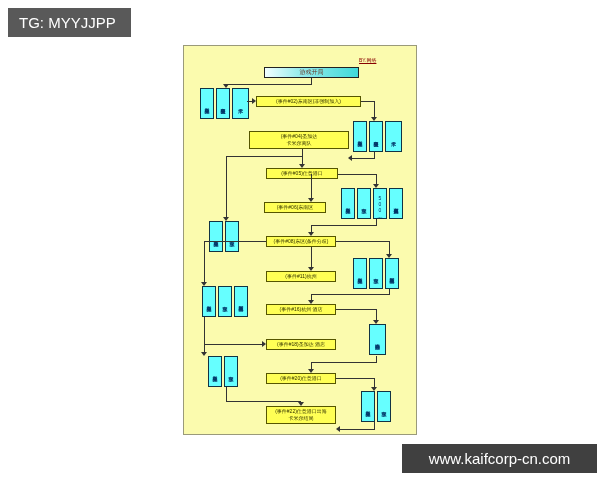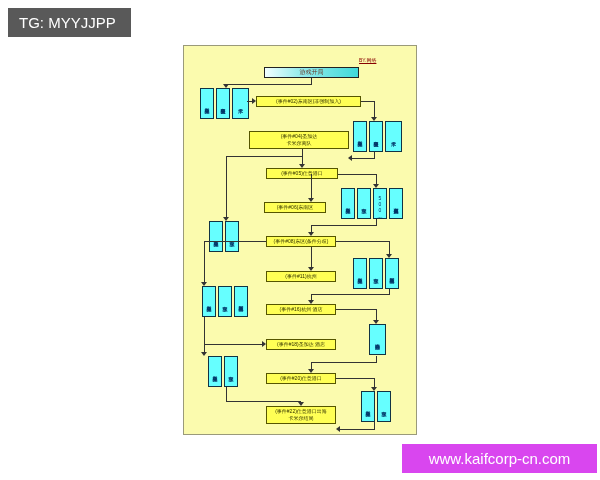--- a/index.html
+++ b/index.html
@@ -1,21 +1,21 @@
 <!DOCTYPE html>
 <html><head>
 <meta charset="utf-8">
 <style>
   html,body{margin:0;padding:0;}
   body{width:600px;height:480px;position:relative;background:#ffffff;
        font-family:"Liberation Sans", sans-serif;overflow:hidden;}
 
   .badge{position:absolute;left:8px;top:8px;width:123px;height:29px;background:#595959;
          color:#fff;font-size:15px;display:flex;align-items:center;padding-left:11px;box-sizing:border-box;}
-  .footer{position:absolute;left:402px;top:444px;width:195px;height:29px;background:#d946ef;
+  .footer{position:absolute;left:402px;top:444px;width:195px;height:29px;background:#404040;
           color:#fff;font-size:15px;display:flex;align-items:center;justify-content:center;}
 
   .panel{position:absolute;left:183px;top:45px;width:234px;height:390px;
          background:#FBFBAE;border:1px solid #9a9a7a;box-sizing:border-box;}
 
   .chart-title{position:absolute;left:0;top:4px;width:100%;text-align:center;
                color:#CC0000;font-weight:bold;font-size:13px;letter-spacing:1px;white-space:nowrap;}
   .credit{position:absolute;left:175px;top:11px;font-size:5px;color:#880000;
           text-decoration:underline;white-space:nowrap;}
 

